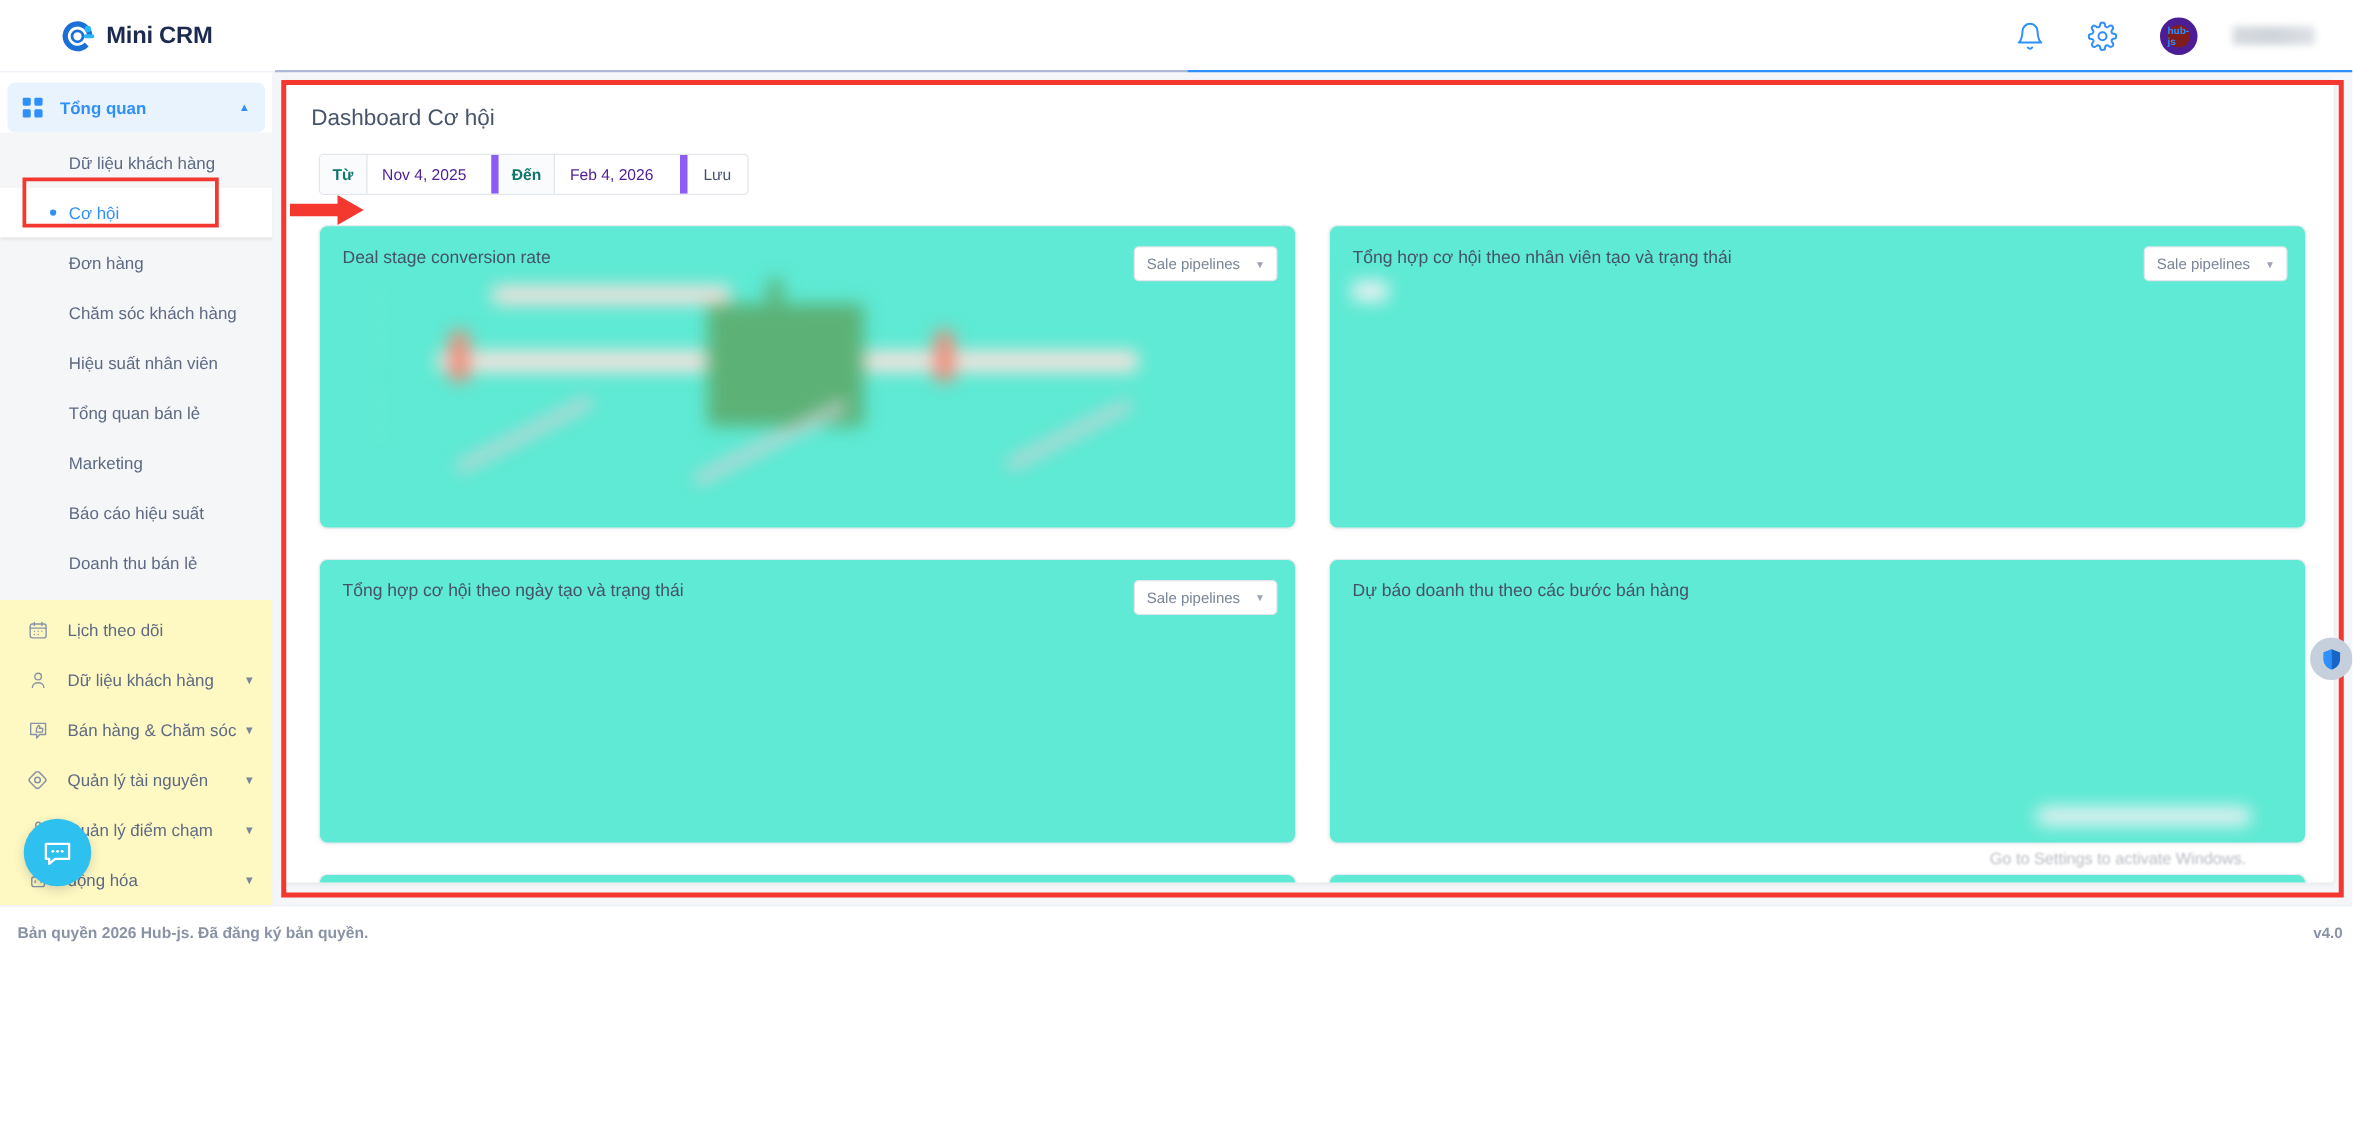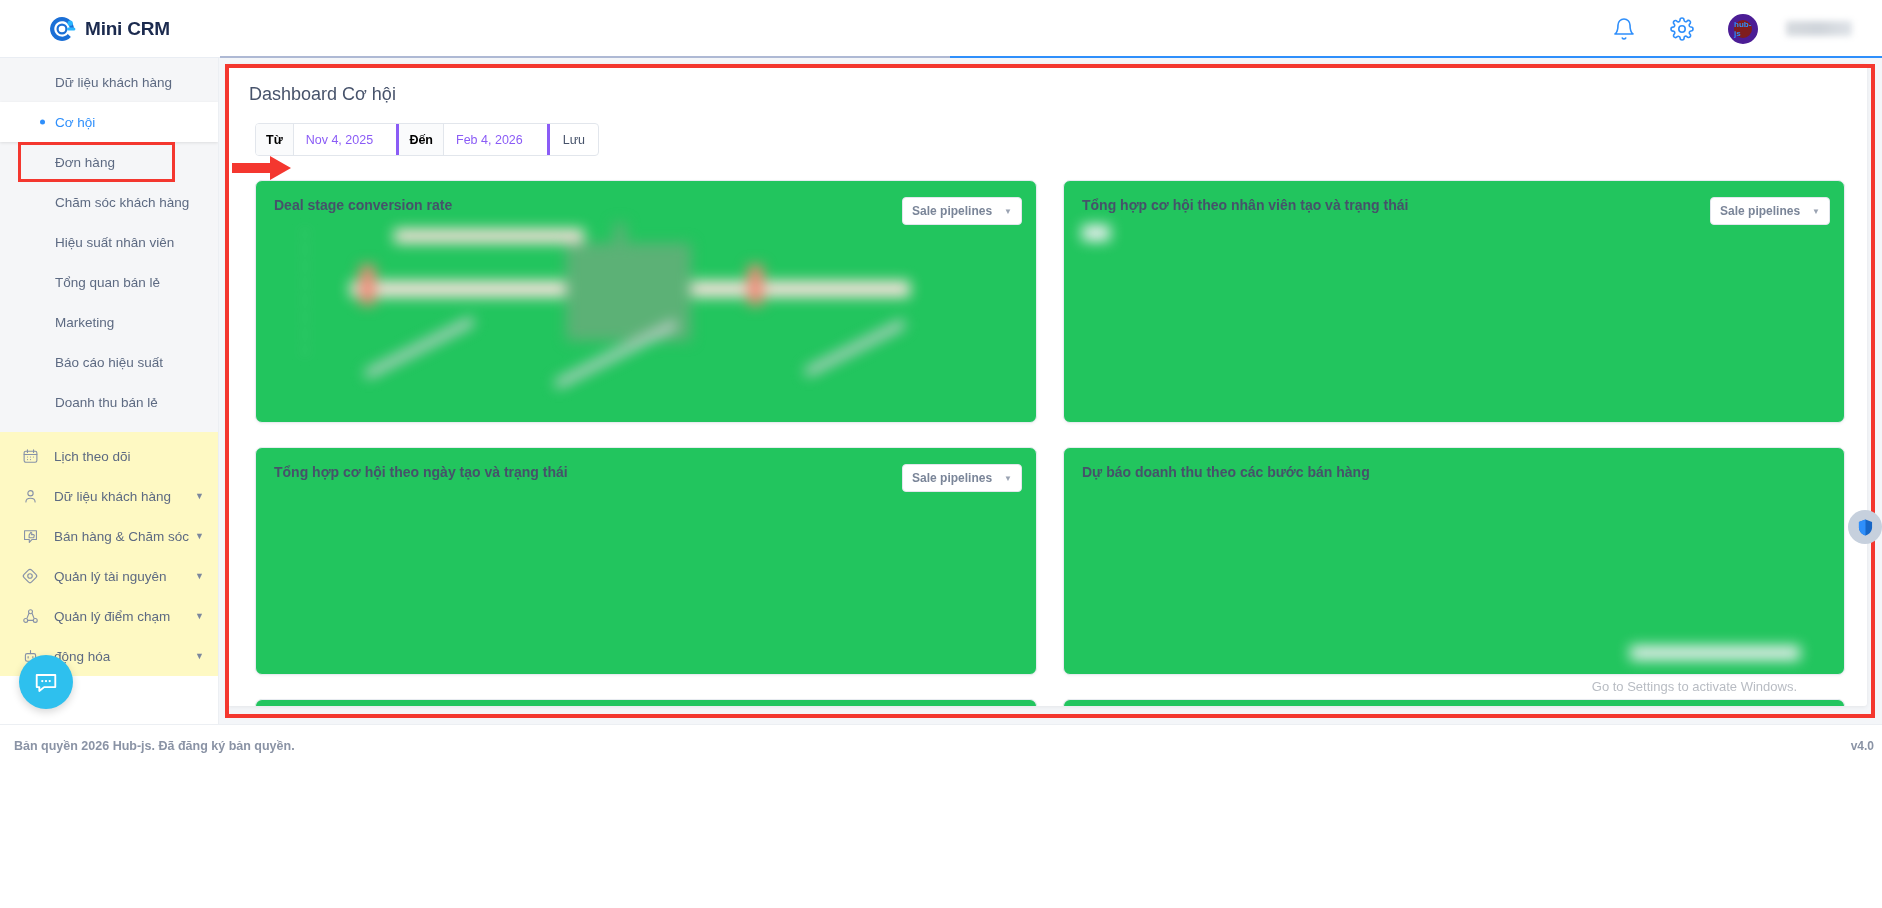--- a/index.html
+++ b/index.html
@@ -121,39 +121,39 @@
   }
   .page-title {
     font-size: 18px; color: #47536b; margin: 20px 0 0 22px; font-weight: 400;
   }
 
   .daterow { margin: 18px 0 0 28px; display: flex; align-items: stretch;
              border: 1px solid #e2e6ec; border-radius: 4px; width: 344px;
              height: 33px; background: #fff; overflow: hidden; }
   .dr-lab {
     background: #fafbfc; padding: 0 10px; display: flex; align-items: center;
-    font-size: 12.5px; font-weight: bold; color: #000000;
+    font-size: 12.5px; font-weight: bold; color: #0f766e;
     border-right: 1px solid #e2e6ec;
   }
   .dr-val {
     padding: 0 12px; display: flex; align-items: center; width: 112px;
-    font-size: 12.5px; color: #8b5cf6; border-right: 3px solid #8b5cf6;
+    font-size: 12.5px; color: #4c1d95; border-right: 6px solid #8b5cf6;
     cursor: pointer;
   }
   .dr-save {
     padding: 0 13px; display: flex; align-items: center;
     font-size: 12.5px; color: #46526a; cursor: pointer;
   }
 
   .cards { position: absolute; left: 28px; top: 116px; width: 1590px; }
   .cardrow { display: flex; gap: 26px; margin-bottom: 24px; }
   .card {
-    background: #22c55e; border: 1px solid #e7ebf0; border-radius: 7px;
+    background: #5eead4; border: 1px solid #e7ebf0; border-radius: 7px;
     box-shadow: 0 1px 3px rgba(17,27,51,.05);
-    flex: 1; position: relative; overflow: hidden; font-weight: bold;
+    flex: 1; position: relative; overflow: hidden;
   }
   .card.h1 { height: 243px; }
   .card.h2 { height: 228px; }
   .card-head {
     display: flex; align-items: flex-start; justify-content: space-between;
     padding: 16px 14px 0 18px;
   }
   .card-title { font-size: 14px; color: #46526a; }
   .pipeline-select {
     border: 1px solid #e2e6ec; border-radius: 4px; background: #fff;
@@ -255,20 +255,32 @@
         <span>hub-js</span>
       </div>
       <div class="user-name-blur"></div>
     </div>
   </div>
   <div class="top-tab-underline"></div>
   <div class="top-tab-underline2"></div>
 
   <div class="sidebar">
 
+    <div class="nav-group-head">
+      <span class="gicon">
+        <svg viewBox="0 0 18 18" width="17" height="17" fill="#2f8ffb">
+          <rect x="0" y="0" width="7" height="7" rx="1.4"></rect>
+          <rect x="10" y="0" width="7" height="7" rx="1.4"></rect>
+          <rect x="0" y="10" width="7" height="7" rx="1.4"></rect>
+          <rect x="10" y="10" width="7" height="7" rx="1.4"></rect>
+        </svg>
+      </span>
+      <span class="glabel">Tổng quan</span>
+      <span class="caret-up">▲</span>
+    </div>
 
     <div class="subnav">
       <div class="subitem">
         <span>Dữ liệu khách hàng</span>
       </div>
       <div class="subitem active">
         <span>Cơ hội</span>
       </div>
       <div class="subitem">
         <span>Đơn hàng</span>

